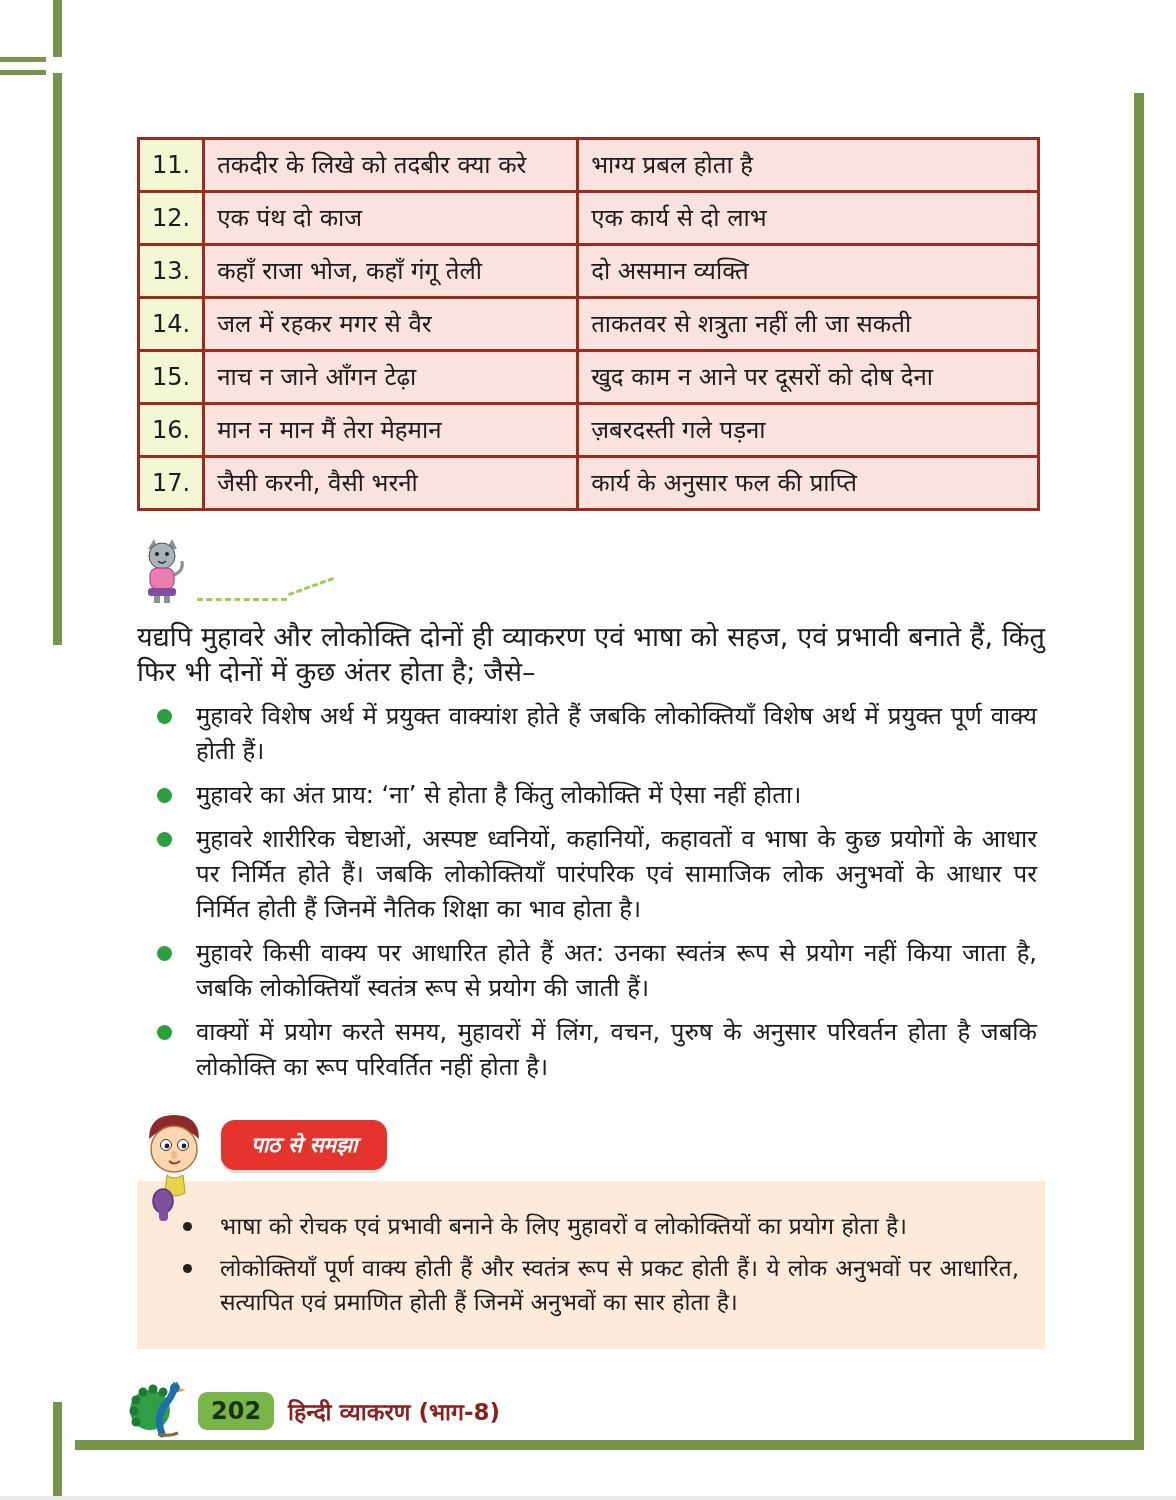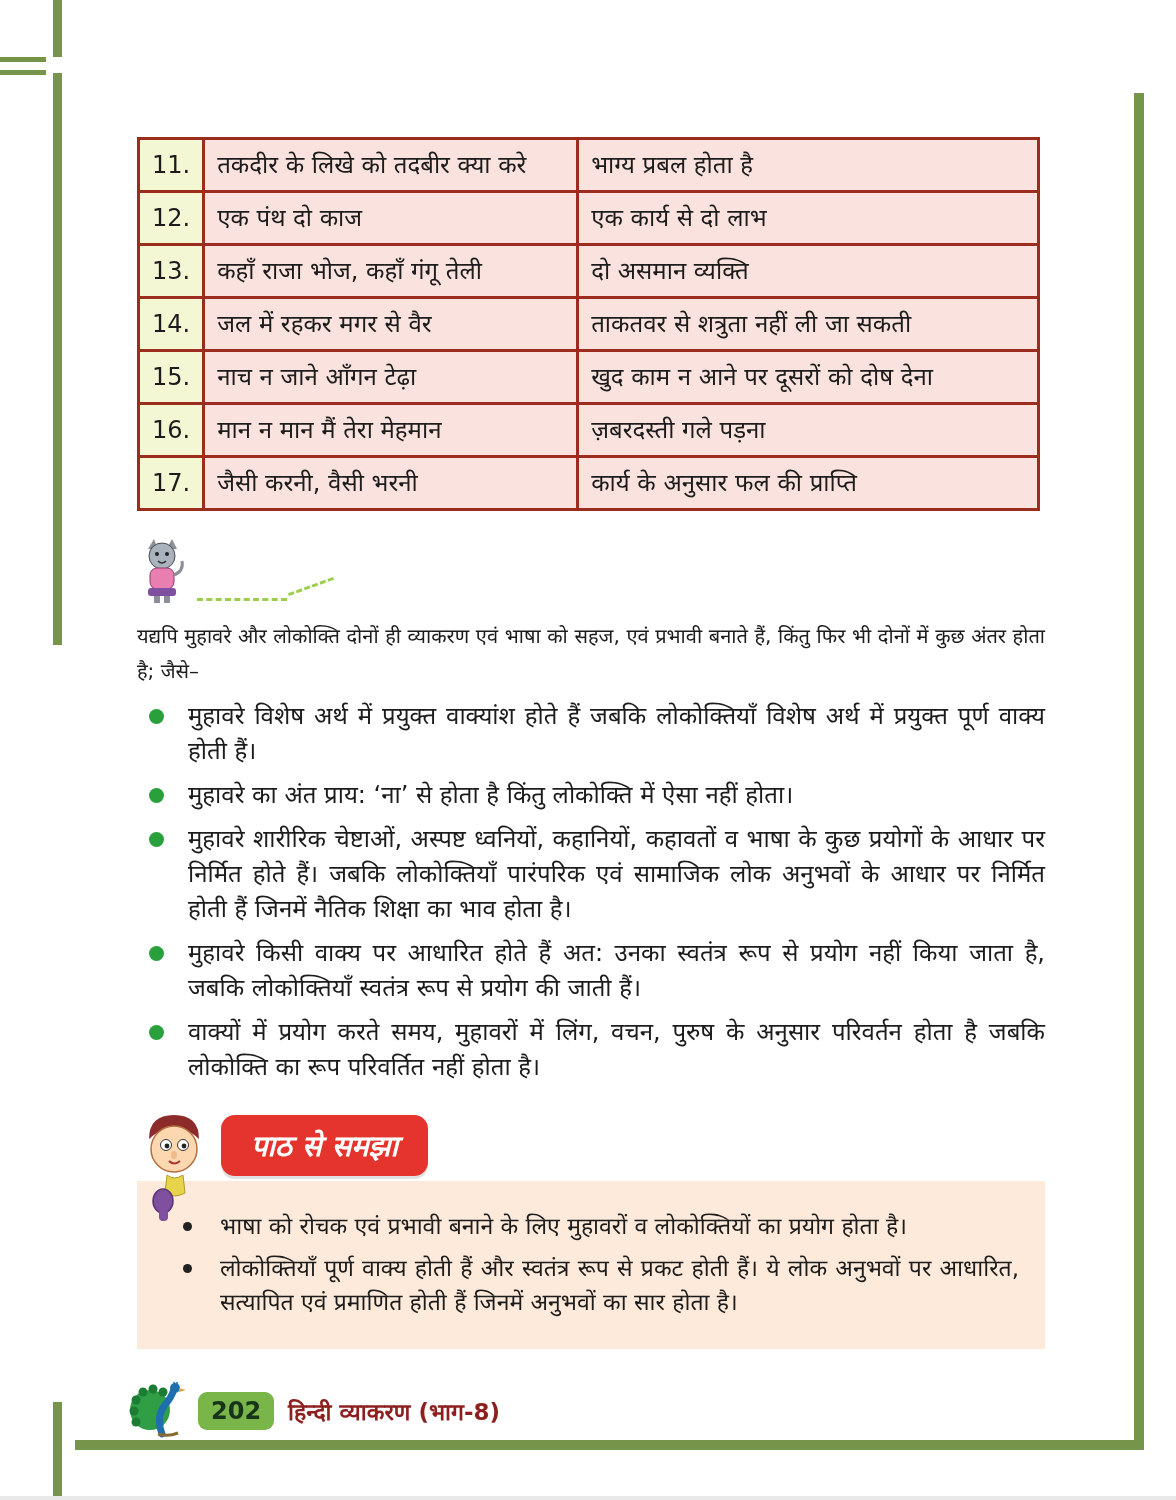--- a/index.html
+++ b/index.html
@@ -44,35 +44,35 @@
     color: var(--heading-green, #179e3b);
     font-size: 31px; font-weight: bold; font-style: italic;
     letter-spacing: .5px;
   }
   .dash-tail {
     position: absolute; right: -48px; bottom: 10px; width: 48px;
     border-bottom: 3px dashed var(--dash-green, #9ccf4f);
     transform: rotate(-20deg);
   }
 
-  .intro { font-size: 20px; line-height: 35px; text-align: justify; margin: 18px 0 10px 0; }
-
-  .bullet { display: flex; margin: 9px 0; }
+  .intro { font-size: 27px; line-height: 35px; text-align: justify; margin: 18px 0 10px 0; }
+
+  .bullet { display: flex; margin: 9px 8px; }
   .bullet .dot {
     flex: none; width: 15px; height: 15px; border-radius: 50%;
     background: var(--bullet-green, #2aa03c); margin: 10px 24px 0 12px;
   }
   .bullet .txt { font-size: 24px; line-height: 35px; text-align: justify; }
 
   
   .banner-row { display: flex; align-items: center; margin-top: 24px; position: relative; z-index: 2; }
   .boy-box { flex: none; margin: 0 12px -44px 2px; }
   .banner {
     background: var(--banner-red, #e5332d); color: #ffffff;
-    font-size: 29px; font-weight: bold; font-style: italic;
+    font-size: 21px; font-weight: bold; font-style: italic;
     padding: 10px 30px 12px 30px; border-radius: 14px;
     box-shadow: 0 3px 0 rgba(0,0,0,.12);
   }
   .summary { background: var(--summary-bg, #fdeada); padding: 20px 26px 22px 16px; position: relative; z-index: 1; }
   .sbullet { display: flex; margin: 8px 0; }
   .sbullet .sdot {
     flex: none; width: 9px; height: 9px; border-radius: 50%;
     background: #222222; margin: 13px 28px 0 30px;
   }
   .sbullet .txt { font-size: 23px; line-height: 34px; text-align: justify; }

